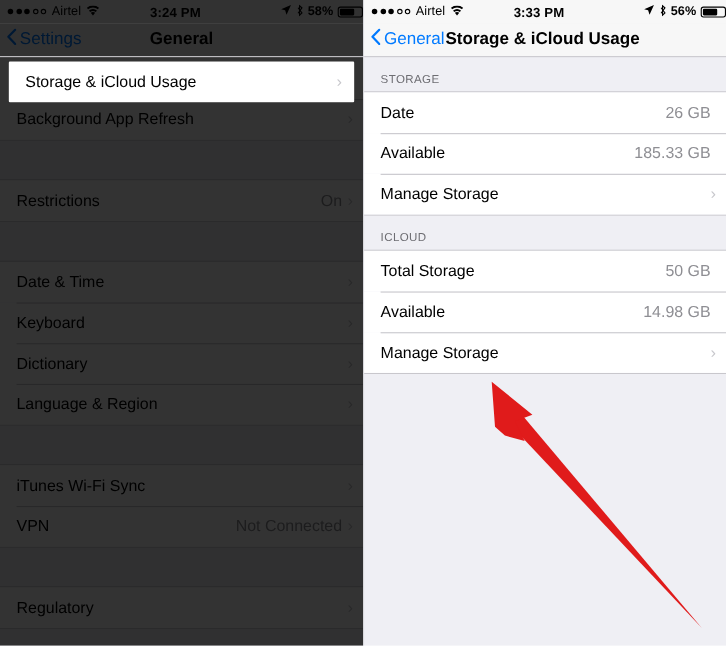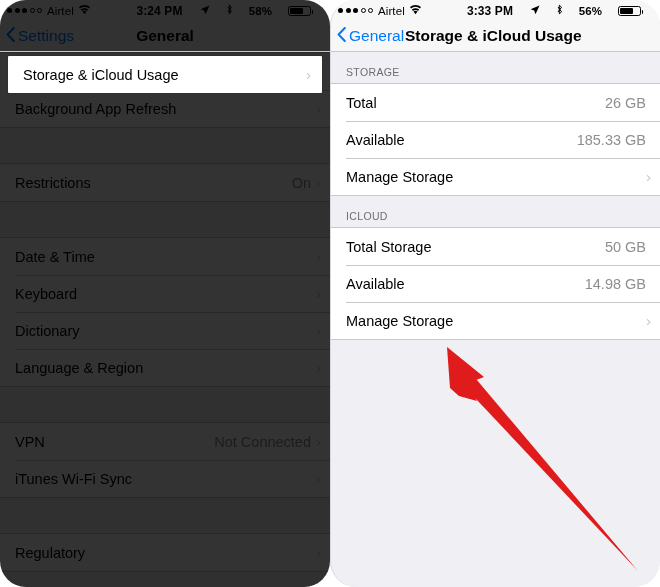--- a/index.html
+++ b/index.html
@@ -5,21 +5,21 @@
   * { margin:0; padding:0; box-sizing:border-box; }
   html,body { width:660px; height:587px; overflow:hidden; }
   body {
     font-family:"Liberation Sans", sans-serif;
     background:#ffffff;
     -webkit-font-smoothing:antialiased;
   }
   .screen { position:relative; width:660px; height:587px; display:flex; }
 
   
-  .panel { position:relative; width:330px; height:587px; overflow:hidden; background:#efeff4;border-radius:26px; }
+  .panel { position:relative; width:330px; height:587px; overflow:hidden; background:#efeff4; }
   .panel.left  { background:#efeff4; }
   .panel.right { border-left:1px solid #d8d8dc; }
 
   
   .statusbar {
     position:relative; height:21px; width:100%;
     display:flex; align-items:center;
     font-size:12px; color:#000; letter-spacing:0.1px;
     background:#f7f7f7;
   }
@@ -27,22 +27,22 @@
   .dots { display:flex; align-items:center; gap:2.5px; }
   .dot { width:5px; height:5px; border-radius:50%; background:#000; }
   .dot.hollow { background:transparent; border:1px solid #000; width:5px; height:5px; }
   .carrier { font-size:11.5px; margin-left:2px; }
   .wifi { margin-left:1px; display:inline-block; }
   .sb-center {
     position:absolute; left:0; right:11px; text-align:center;
     font-size:12px; font-weight:bold;
   }
   .sb-right {
-    margin-left:auto; display:flex; align-items:center; gap:16px;
-    padding-right:19px; font-size:11.5px; font-weight:bold;
+    margin-left:auto; display:flex; align-items:center; gap:4px;
+    padding-right:0; font-size:11.5px; font-weight:bold;
   }
   .batt { position:relative; width:23px; height:10px; border:1px solid #000; border-radius:2.5px; }
   .batt::after { content:""; position:absolute; right:-3px; top:3px; width:1.5px; height:4px; background:#000; border-radius:0 1px 1px 0;}
   .batt-fill { position:absolute; left:1px; top:1px; bottom:1px; background:#000; border-radius:1px; }
   .loc-ico, .bt-ico { display:inline-block; }
 
   
   .navbar {
     position:relative; height:31px; width:100%;
     background:#f7f7f7; border-bottom:1px solid #c8c7cc;
@@ -213,30 +213,30 @@
               <span class="row-label">Language &amp; Region</span>
               <span class="row-right">
                 <span></span>
                 <span class="chev-right">›</span>
               </span>
             </div>
           </div>
           <div class="gap"></div>
           <div class="grp">
             <div class="row">
+              <span class="row-label">iTunes Wi-Fi Sync</span>
+              <span class="row-right">
+                <span></span>
+                <span class="chev-right">›</span>
+              </span>
+            </div>
+            <div class="row">
               <span class="row-label">VPN</span>
               <span class="row-right">
                 <span>Not Connected</span>
-                <span class="chev-right">›</span>
-              </span>
-            </div>
-            <div class="row">
-              <span class="row-label">iTunes Wi-Fi Sync</span>
-              <span class="row-right">
-                <span></span>
                 <span class="chev-right">›</span>
               </span>
             </div>
           </div>
           <div class="gap"></div>
           <div class="grp">
             <div class="row">
               <span class="row-label">Regulatory</span>
               <span class="row-right">
                 <span></span>
@@ -305,21 +305,21 @@
         </span>
         <span>General</span>
       </div>
       <div class="nav-title">Storage &amp; iCloud Usage</div>
     </div>
 
     <div id="right-sections">
         <div class="grp-header">STORAGE</div>
         <div class="grp">
           <div class="row">
-            <span class="row-label">Total</span>
+            <span class="row-label">Date</span>
             <span class="row-right">
               <span>26 GB</span>
               <span class="chev-right"></span>
             </span>
           </div>
           <div class="row">
             <span class="row-label">Available</span>
             <span class="row-right">
               <span>185.33 GB</span>
               <span class="chev-right"></span>

